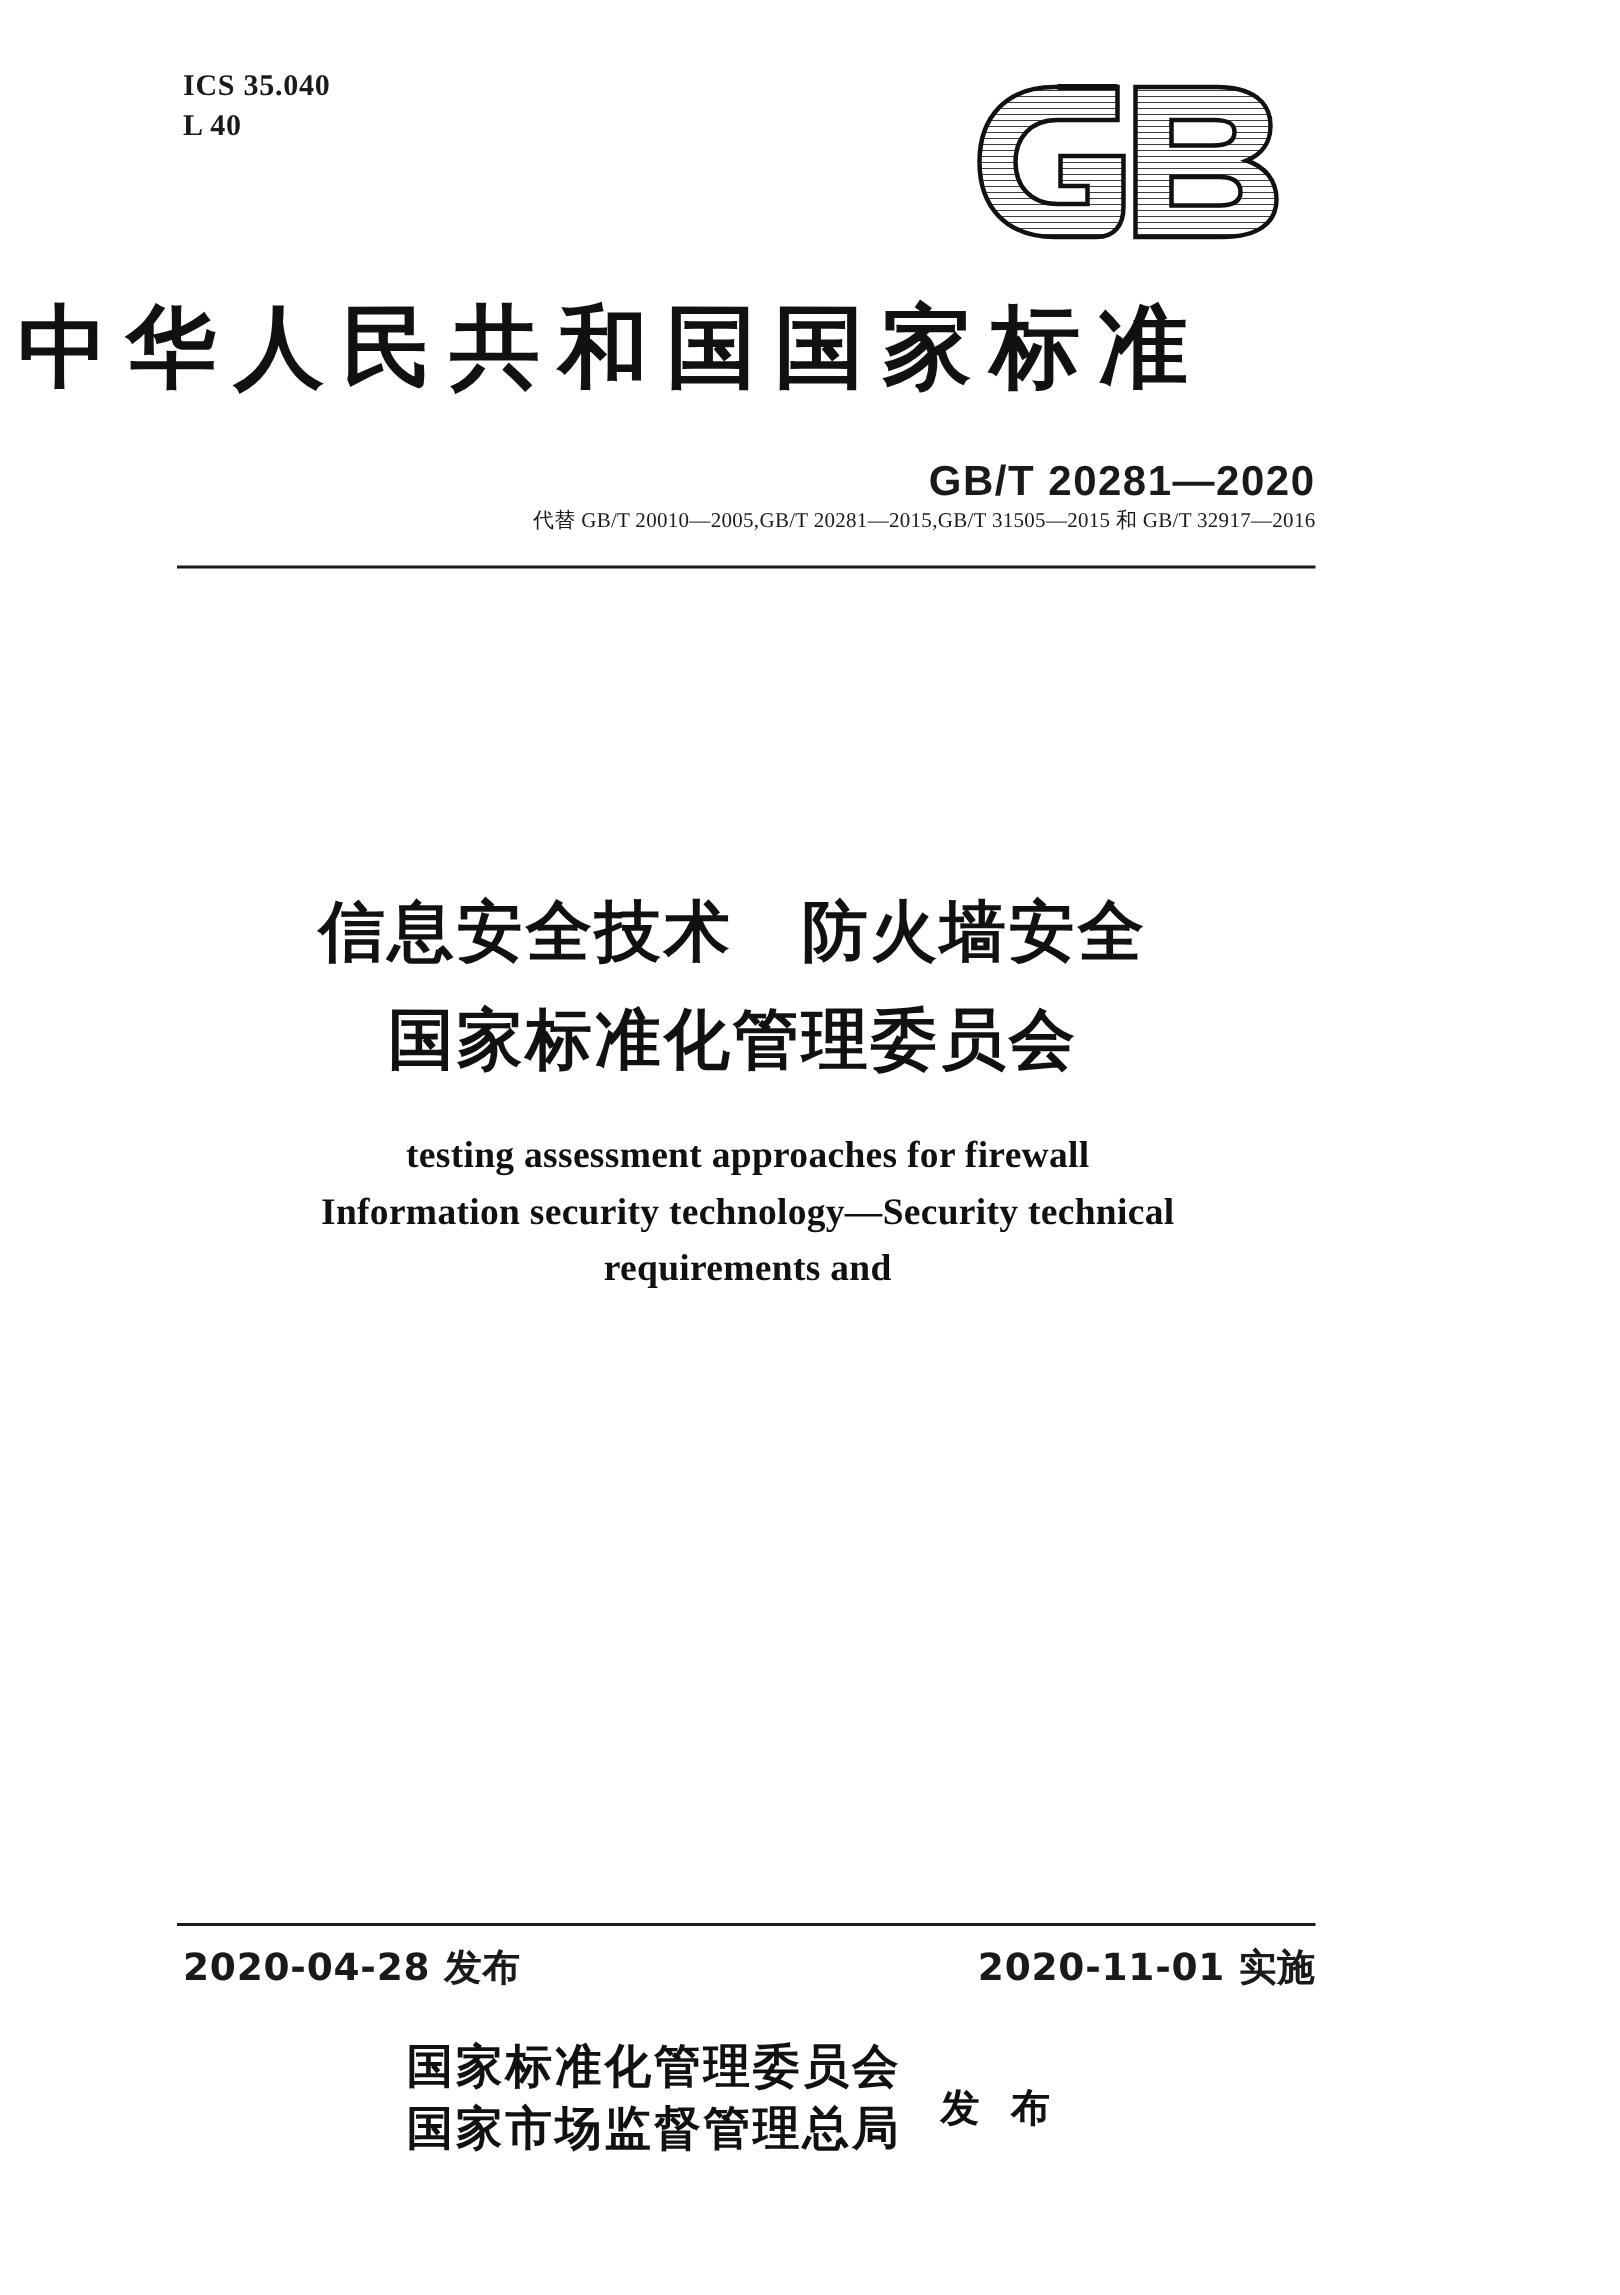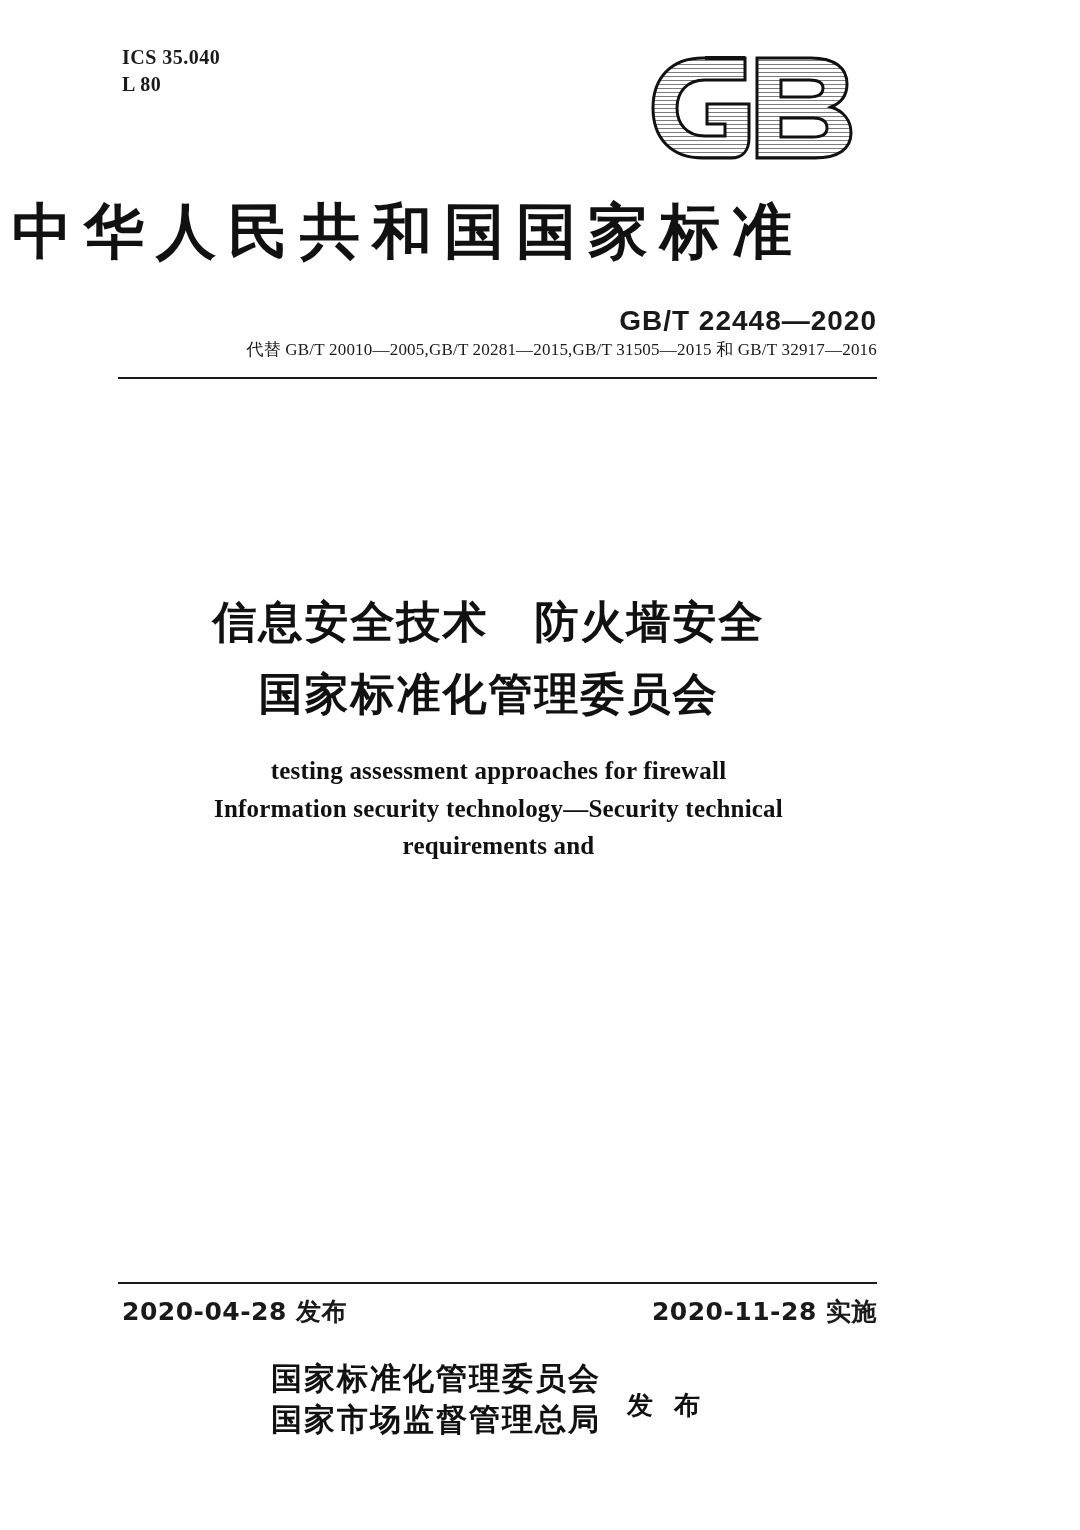--- a/index.html
+++ b/index.html
@@ -68,21 +68,21 @@
     font-family: "Liberation Sans", sans-serif;
     font-weight: 700;
     font-size: 28px;
     letter-spacing: 1px;
   }
   .replaces {
     position: absolute;
     right: 100px;
     top: 338px;
     font-family: "Liberation Serif", serif;
-    font-size: 17px;
+    font-size: 14px;
     letter-spacing: 0.2px;
     white-space: nowrap;
   }
 
   
   .rule {
     position: absolute;
     left: 118px;
     right: 100px;
     border-top: 2px solid #1a1a1a;
@@ -170,21 +170,21 @@
     color: #111;
   }
 </style>
 </head>
 <body>
 
 <div class="page">
 
   <div class="ics-block">
     <div>ICS 35.040</div>
-    <div>L 80</div>
+    <div>L 40</div>
   </div>
 
   <div class="gb-emblem">
     <svg width="212" height="112" viewBox="0 0 212 112" xmlns="http://www.w3.org/2000/svg">
       <defs>
         <pattern id="hatch" width="4" height="4" patternUnits="userSpaceOnUse" patternTransform="rotate(0)">
           <rect width="4" height="4" fill="#ffffff"></rect>
           <path d="M0 0 H4" stroke="#111111" stroke-width="1.1"></path>
         </pattern>
       </defs>
@@ -220,38 +220,38 @@
       </g>
 
       <g fill="none" stroke="#111111" stroke-width="4">
         <path d="M100 6 L60 6"></path>
       </g>
     </svg>
   </div>
 
   <div class="national-title">中华人民共和国国家标准</div>
 
-  <div class="std-no">GB/T 22448—2020</div>
+  <div class="std-no">GB/T 20281—2020</div>
   <div class="replaces">代替 GB/T 20010—2005,GB/T 20281—2015,GB/T 31505—2015 和 GB/T 32917—2016</div>
 
   <div class="rule rule-top"></div>
   <div class="rule rule-bottom"></div>
 
   <div class="main-title">
     <span class="line1">信息安全技术　防火墙安全</span>
     <span class="line2">国家标准化管理委员会</span>
   </div>
 
   <div class="en-title">
     <div>testing assessment approaches for firewall</div>
     <div>Information security technology—Security technical requirements and</div>
   </div>
 
   <div class="date-issue">2020-04-28 发布</div>
-  <div class="date-impl">2020-11-28 实施</div>
+  <div class="date-impl">2020-11-01 实施</div>
 
   <div class="issuer">
     <div class="issuer-names">
       <div>国家标准化管理委员会</div>
       <div>国家市场监督管理总局</div>
     </div>
     <div class="issuer-verb">发 布</div>
   </div>
 
 </div>

